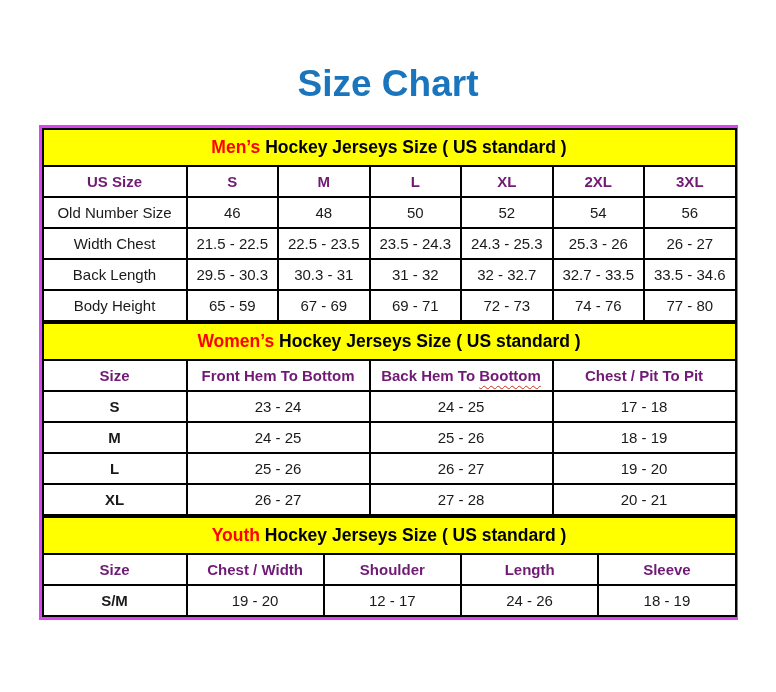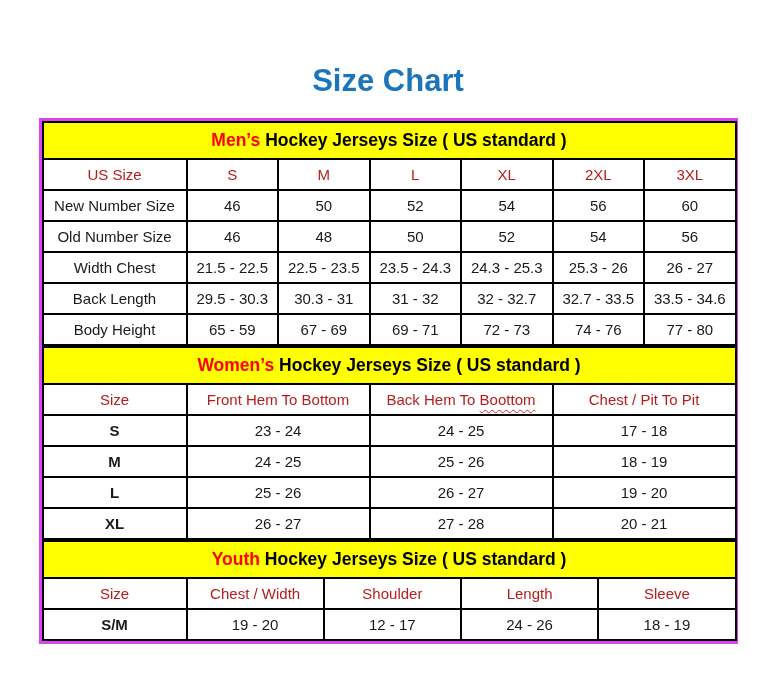--- a/index.html
+++ b/index.html
@@ -14,21 +14,21 @@
     height: 692px;
     background: #ffffff;
     overflow: hidden;
   }
   .page-title {
     margin: 0;
     padding-top: 64px;
     padding-bottom: 20px;
     text-align: center;
     color: #1b75bc;
-    font-size: 31px;
+    font-size: 37px;
     font-weight: bold;
     letter-spacing: 0px;
     line-height: 1.1;
   }
   .chart {
     width: 693px;
     margin: 0 auto;
     border: 3px solid #d946ef;
     background: #ffffff;
   }
@@ -49,21 +49,21 @@
     white-space: nowrap;
   }
   td.band {
     background: #ffff00;
     font-weight: bold;
     font-size: 17.5px;
     height: 29px;
     color: #000000;
   }
   .hl { color: #ff0000; }
-  th { font-weight: normal; color: #b91c1c; text-align: center; }
+  th { font-weight: bold; color: #701a75; text-align: center; }
   td.row-label { font-weight: normal; }
   td.row-label-bold { font-weight: bold; }
   .squiggle {
     text-decoration-line: underline;
     text-decoration-style: wavy;
     text-decoration-color: #d12b1e;
     text-decoration-thickness: 1px;
     text-underline-offset: 4px;
     text-decoration-skip-ink: none;
   }
@@ -99,29 +99,20 @@
       <tr>
         <th>US Size</th>
         <th>S</th>
         <th>M</th>
         <th>L</th>
         <th>XL</th>
         <th>2XL</th>
         <th>3XL</th>
       </tr>
       <tr>
-        <td class="row-label">New Number Size</td>
-        <td>46</td>
-        <td>50</td>
-        <td>52</td>
-        <td>54</td>
-        <td>56</td>
-        <td>60</td>
-      </tr>
-      <tr>
         <td class="row-label">Old Number Size</td>
         <td>46</td>
         <td>48</td>
         <td>50</td>
         <td>52</td>
         <td>54</td>
         <td>56</td>
       </tr>
       <tr>
         <td class="row-label">Width Chest</td>

